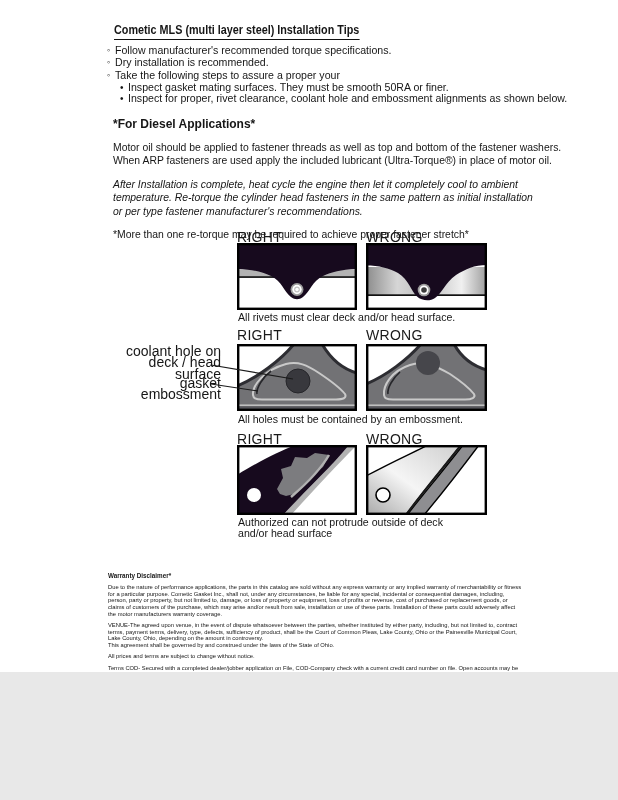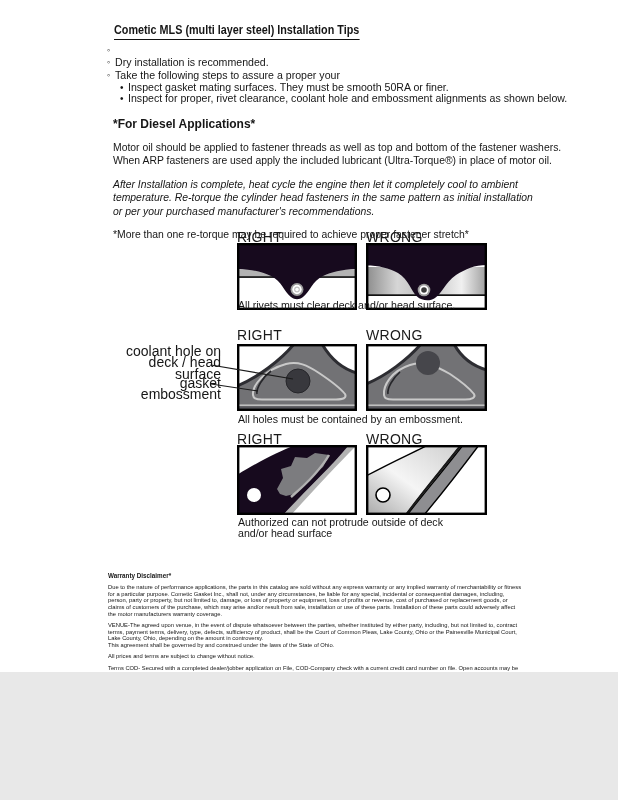--- a/index.html
+++ b/index.html
@@ -54,20 +54,21 @@
 </head>
 <body>
 
 <div class="page">
 
   <h1 class="title">Cometic MLS (multi layer steel) Installation Tips</h1>
 
   <div class="bullets">
     <div class="b-row">
       <span class="marker">◦</span>
+      <span>Follow manufacturer's recommended torque specifications.</span>
     </div>
     <div class="b-row">
       <span class="marker">◦</span>
       <span>Dry installation is recommended.</span>
     </div>
     <div class="b-row extra-gap">
       <span class="marker">◦</span>
       <span>Take the following steps to assure a proper your</span>
     </div>
     <div class="b-row sub">
@@ -82,21 +83,21 @@
 
   <div class="diesel">
     <div class="diesel-heading">*For Diesel Applications*</div>
     <div class="para">
       <div class="pline">Motor oil should be applied to fastener threads as well as top and bottom of the fastener washers.</div>
       <div class="pline">When ARP fasteners are used apply the included lubricant (Ultra-Torque®) in place of motor oil.</div>
     </div>
     <div class="para tight">
       <div class="pline">After Installation is complete, heat cycle the engine then let it completely cool to ambient</div>
       <div class="pline">temperature. Re-torque the cylinder head fasteners in the same pattern as initial installation</div>
-      <div class="pline">or per your purchased manufacturer's recommendations.</div>
+      <div class="pline">or per type fastener manufacturer's recommendations.</div>
     </div>
     <div class="para">
       <div class="pline">*More than one re-torque may be required to achieve proper fastener stretch*</div>
     </div>
   </div>
 
   <div class="dg-label" style="left:237px;top:229px;">RIGHT</div>
   <div class="dg-label" style="left:366px;top:229px;width:121px;">WRONG</div>
 
   <div class="dg-box" style="left:237px;top:243px;">
@@ -126,21 +127,21 @@
       <rect width="121" height="67" fill="#ffffff"></rect>
       <rect x="2" y="24" width="117" height="28" fill="url(#deckGrad1)"></rect>
       <rect x="2" y="51.3" width="117" height="1.7" fill="#111111"></rect>
       <path d="M0,0 H121 V22 C108,22 100,26 90,32 C79,40 76,50 69,55 C64,58.5 56,58 51,53.5 C45,48 43,37 32,30 C23,25 13,22.5 0,22.5 Z" fill="#170a1e"></path>
       <circle cx="58" cy="47" r="6.3" fill="#9c9c9c"></circle>
       <circle cx="58" cy="47" r="4.5" fill="#ffffff"></circle>
       <circle cx="58" cy="47" r="2.8" fill="#3c3c3c"></circle>
       <rect x="1.2" y="1.2" width="118.6" height="64.6" fill="none" stroke="#000000" stroke-width="2.4"></rect>
     </svg>
   </div>
-  <div class="dg-caption" style="left:238px;top:300px;">All rivets must clear deck and/or head surface.</div>
+  <div class="dg-caption" style="left:238px;top:312px;">All rivets must clear deck and/or head surface.</div>
 
   <div class="dg-label" style="left:237px;top:327px;">RIGHT</div>
   <div class="dg-label" style="left:366px;top:327px;width:121px;">WRONG</div>
 
   <div class="side-label" style="top:346px;">coolant hole on
 deck / head surface</div>
   <div class="side-label" style="top:378px;">gasket embossment</div>
   <svg class="leader-lines" viewBox="0 0 100 40">
     <line x1="6" y1="7" x2="88" y2="21" stroke="#1a1a1a" stroke-width="1.1"></line>
     <line x1="6" y1="26" x2="53" y2="33" stroke="#1a1a1a" stroke-width="1.1"></line>

